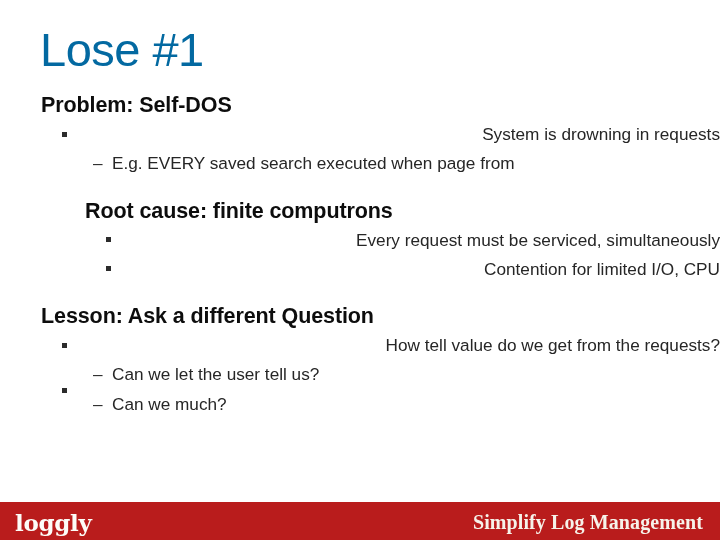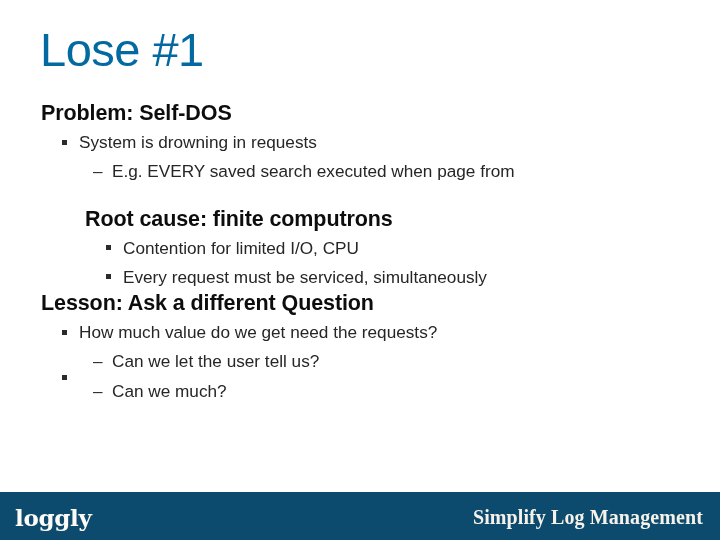--- a/index.html
+++ b/index.html
@@ -53,37 +53,38 @@
     font-size: 21.5px;
     font-weight: bold;
     color: #0d0d0d;
     letter-spacing: -0.1px;
     padding-left: 41px;
     line-height: 1.22;
     margin: 0;
     white-space: nowrap;
   }
 
-  .block-problem  { margin-top: 12px; }
+  .block-problem  { margin-top: 4px; }
   .block-root     { margin-top: 21px; padding-left: 44px; }
-  .block-lesson   { }
+  .block-lesson   { margin-top: 21px; }
 
   ul.level1 {
     list-style: none;
     margin: 0;
     padding: 0;
   }
   li.bullet1 {
     position: relative;
     padding-left: 79px;
     font-size: 17.2px;
     line-height: 1.52;
     color: #262626;
     margin-top: 3px;
     white-space: nowrap;
+    text-align: right;
   }
   li.bullet1 > .marker {
     position: absolute;
     left: 62px;
     top: 50%;
     margin-top: -2.5px;
     width: 5px;
     height: 5px;
     background: #2b2b2b;
     display: block;
@@ -111,22 +112,22 @@
     line-height: 1.52;
     color: #2b2b2b;
   }
 
   
   .footer {
     position: absolute;
     left: 0;
     bottom: 0;
     width: 720px;
-    height: 48px;
-    background: #0c4a6e;
+    height: 38px;
+    background: #b91c1c;
     display: flex;
     align-items: center;
     justify-content: space-between;
     box-sizing: border-box;
     padding: 0 17px 0 15px;
   }
   .footer-logo {
     font-family: "DejaVu Serif", serif;
     font-size: 23px;
     font-weight: bold;
@@ -170,35 +171,35 @@
           </li>
         </ul>
       </ul>
     </div>
 
     <div class="block block-root">
       <div class="heading">Root cause: finite computrons</div>
       <ul class="level1">
         <li class="bullet1">
           <span class="marker"></span>
+          <span>Every request must be serviced, simultaneously</span>
+        </li>
+        <li class="bullet1">
+          <span class="marker"></span>
           <span>Contention for limited I/O, CPU</span>
-        </li>
-        <li class="bullet1">
-          <span class="marker"></span>
-          <span>Every request must be serviced, simultaneously</span>
         </li>
       </ul>
     </div>
 
     <div class="block block-lesson">
       <div class="heading">Lesson: Ask a different Question</div>
       <ul class="level1">
         <li class="bullet1">
           <span class="marker"></span>
-          <span>How much value do we get need the requests?</span>
+          <span>How tell value do we get from the requests?</span>
         </li>
         <ul class="level2">
           <li class="bullet2">
             <span class="marker">–</span>
             <span>Can we let the user tell us?</span>
           </li>
         </ul>
         <li class="bullet1">
           <span class="marker"></span>
         </li>

